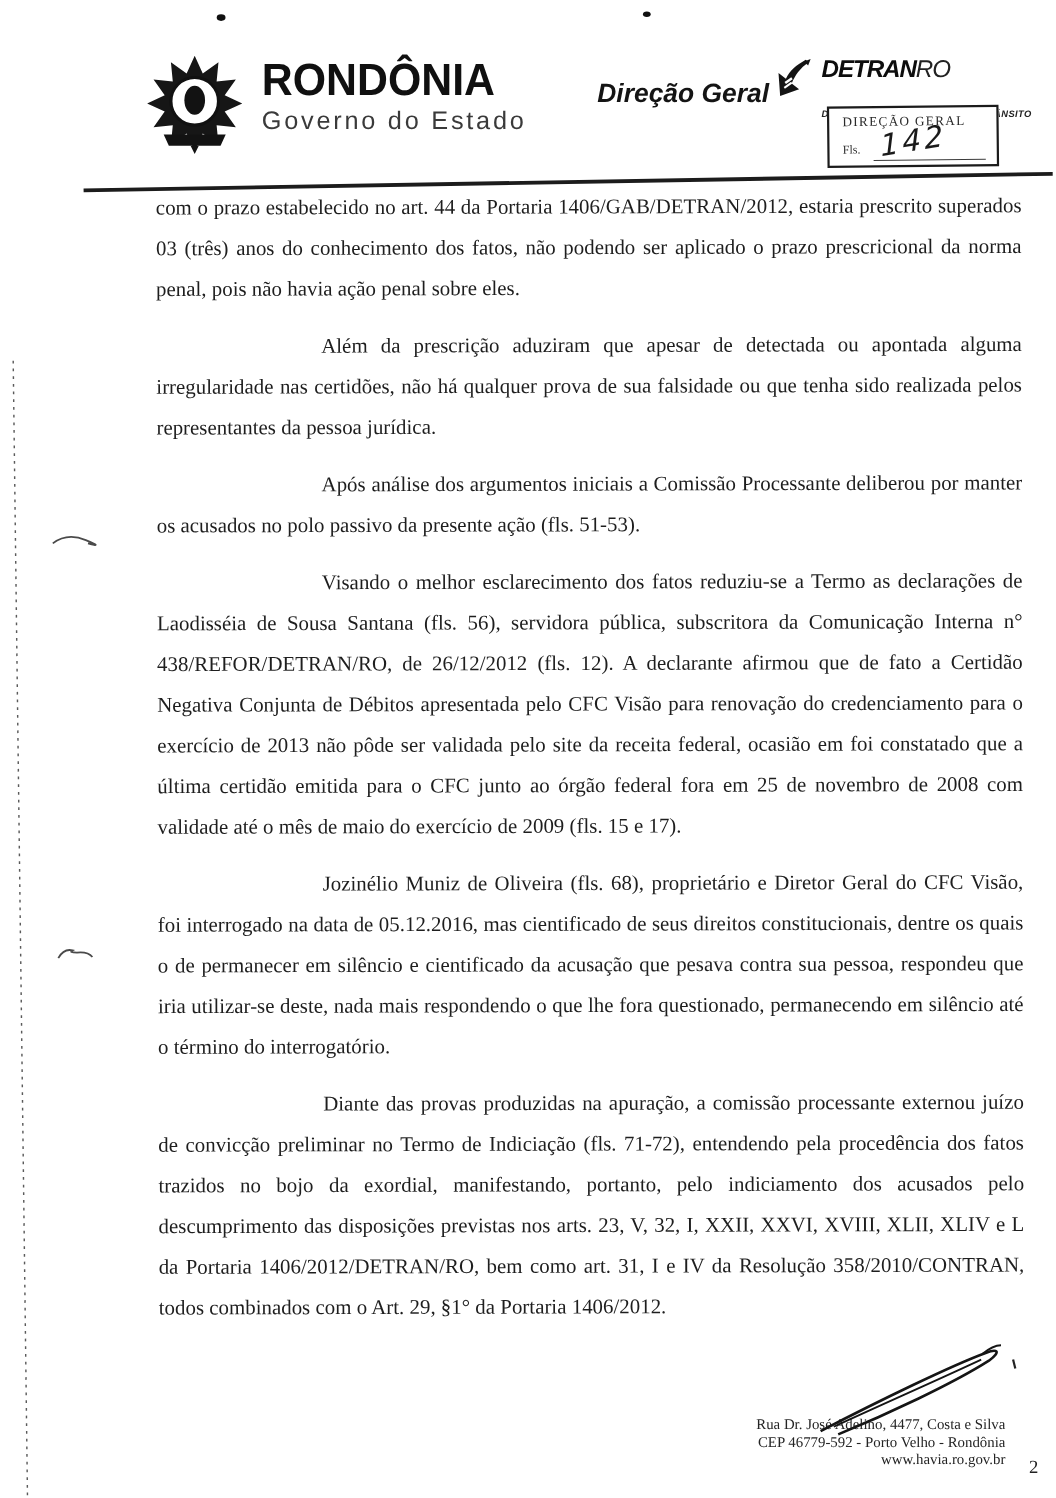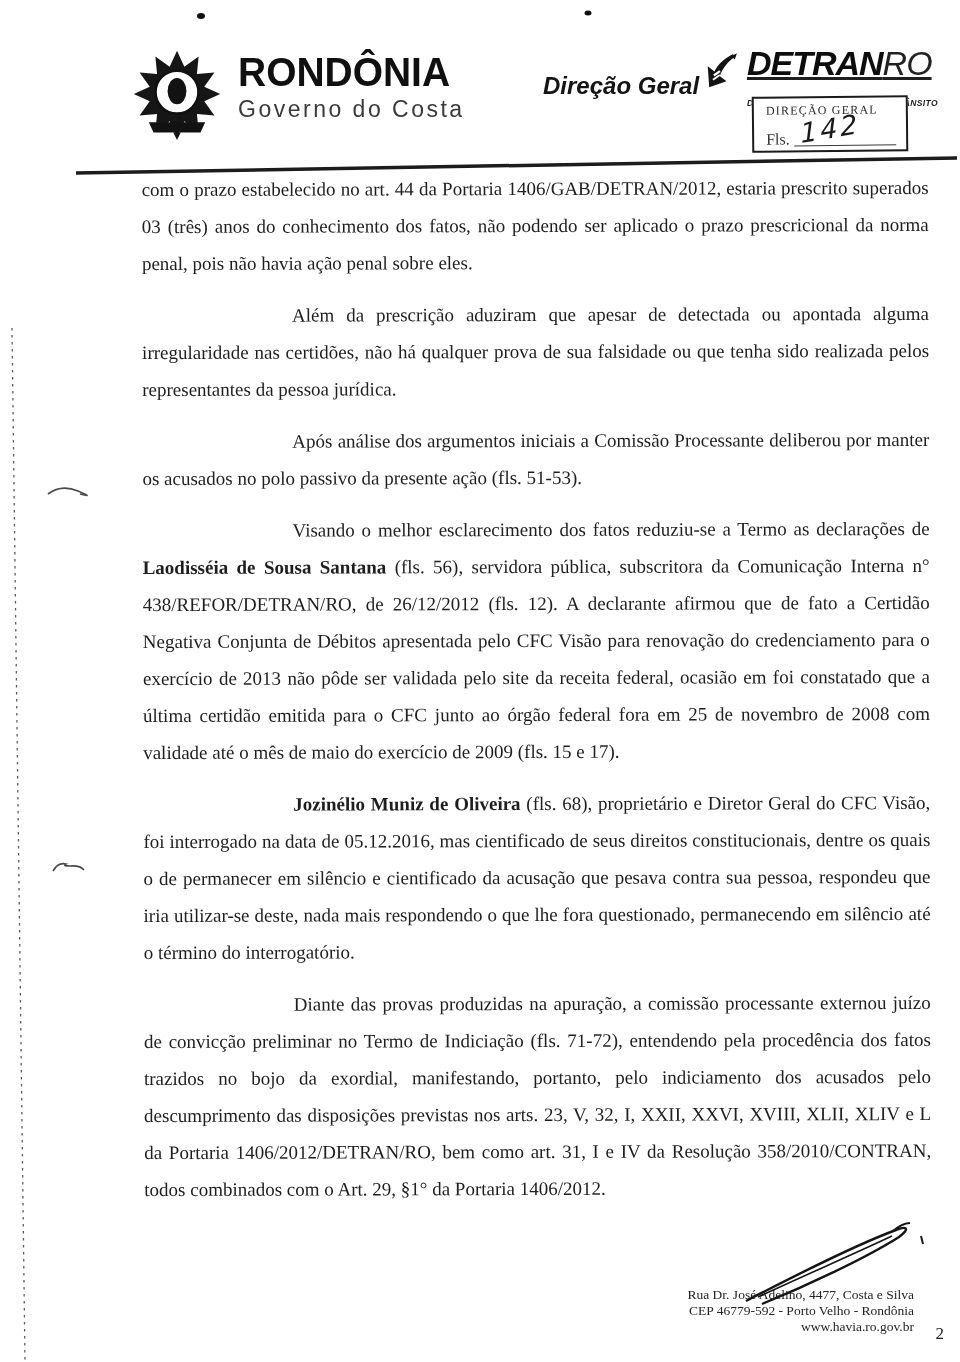--- a/index.html
+++ b/index.html
@@ -28,54 +28,54 @@
   }
   .center-title {
     position: absolute; left: 543px; top: 72px;
     font-family: "Liberation Sans", sans-serif; font-style: italic; font-weight: 700;
     font-size: 24px; color: #141414; white-space: nowrap;
   }
   .detran-block { position: absolute; left: 698px; top: 46px; width: 240px; }
   .detran-row { display: flex; align-items: flex-start; }
   .detran-arrow { width: 52px; height: 62px; margin-top: 2px; }
   .detran-text { margin-left: 4px; font-family: "Liberation Sans", sans-serif; font-style: italic; }
-  .detran-wordmark { font-size: 34px; line-height: 34px; white-space: nowrap; letter-spacing: -1px; text-decoration: underline; }
+  .detran-wordmark { font-size: 22px; line-height: 34px; white-space: nowrap; letter-spacing: -1px; }
   .detran-word { font-weight: 700; color: #0d0d0d; }
   .detran-suffix { font-weight: 400; color: #222; }
   .detran-sub {
     font-size: 8.5px; font-weight: 700; letter-spacing: 0.4px; color: #232323;
     margin-top: 18px; white-space: nowrap;
   }
   .stamp-box {
     position: absolute; left: 752px; top: 96px; width: 156px; height: 56px;
     border: 2.5px solid #1b1b1b; transform: rotate(-0.6deg); background: #fff;
     padding: 5px 8px 0 12px;
   }
   .stamp-title { font-size: 12px; letter-spacing: 1.2px; color: #2a2a2a; font-family: "Liberation Serif", serif; }
   .stamp-fls-row { position: relative; margin-top: 3px; height: 26px; }
-  .stamp-fls-label { position: absolute; left: 0; top: 9px; font-size: 16px; color: #333; }
+  .stamp-fls-label { position: absolute; left: 0; top: 9px; font-size: 11px; color: #333; }
   .stamp-fls-value {
     position: absolute; left: 34px; top: -8px;
     font-family: "DejaVu Sans", sans-serif; font-size: 27px; font-style: italic; color: #1a1a1a;
     transform: rotate(-9deg) skewX(-6deg); letter-spacing: 3px;
   }
   .stamp-underline { position: absolute; left: 28px; right: 2px; bottom: 1px; border-bottom: 1.5px solid #3a3a3a; }
 
   
   .doc-body {
     position: absolute; left: 143px; top: 170px; width: 787px;
     transform: rotate(-0.15deg);
   }
   .doc-body p {
     font-size: 19px; line-height: 37px; text-align: justify;
     color: #1e1e1e; margin-bottom: 15px;
     font-family: "Liberation Serif", serif;
   }
   .doc-body p.indent { text-indent: 150px; }
-  .doc-body .bold { font-weight: 700; }
+  .doc-body .bold { font-weight: 400; }
 
   
   .footer-address {
     position: absolute; right: 46px; top: 1287px; text-align: right;
     font-size: 13.5px; line-height: 16px; color: #242424;
     font-family: "Liberation Serif", serif;
   }
   .page-number {
     position: absolute; right: 16px; top: 1324px;
     font-size: 17px; color: #222; font-family: "Liberation Serif", serif;
@@ -92,21 +92,21 @@
   <div class="state-logo">
     <svg class="emblem" viewBox="0 0 100 100">
       <polygon points="96,50 79,42.2 89.8,27 71.2,28.8 73,10.2 57.8,21 50,4 42.2,21 27,10.2 28.8,28.8 10.2,27 21,42.2 4,50 21,57.8 10.2,73 28.8,71.2 27,89.8 42.2,79 50,96 57.8,79 73,89.8 71.2,71.2 89.8,73 79,57.8" fill="#161616"></polygon>
       <circle cx="50" cy="48" r="23" fill="#ffffff" stroke="#111" stroke-width="3"></circle>
       <ellipse cx="50" cy="47" rx="10" ry="14" fill="#121212"></ellipse>
       <path d="M20 80 L80 80 L75 91 L25 91 Z" fill="#121212"></path>
       <path d="M46 91 L54 91 L50 99 Z" fill="#121212"></path>
     </svg>
     <div class="state-logo-text">
       <div class="state-name">RONDÔNIA</div>
-      <div class="state-sub">Governo do Costa</div>
+      <div class="state-sub">Governo do Estado</div>
     </div>
   </div>
 
   <div class="center-title">Direção Geral</div>
 
   <div class="detran-block">
     <div class="detran-row">
       <svg class="detran-arrow" viewBox="0 0 60 70">
         <path d="M46 2 C34 9 27 15 22 25 L13 18 L15 46 L38 38 L29 31 C33 21 39 12 50 5 Z" fill="#141414"></path>
         <path d="M44 4 L52 1 L49 9 Z" fill="#141414"></path>

